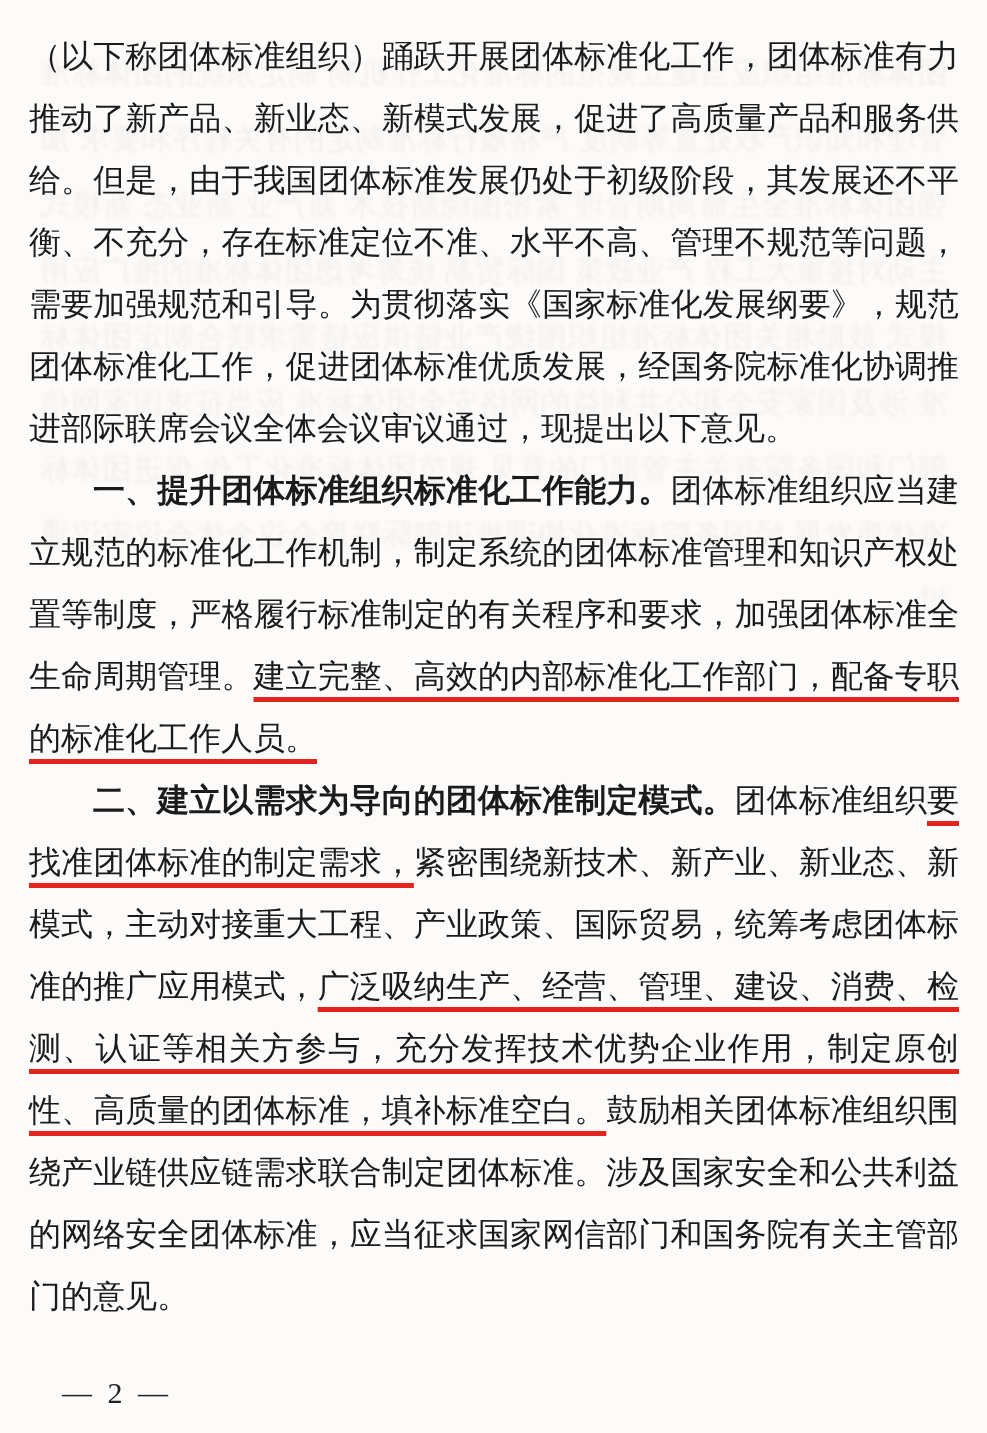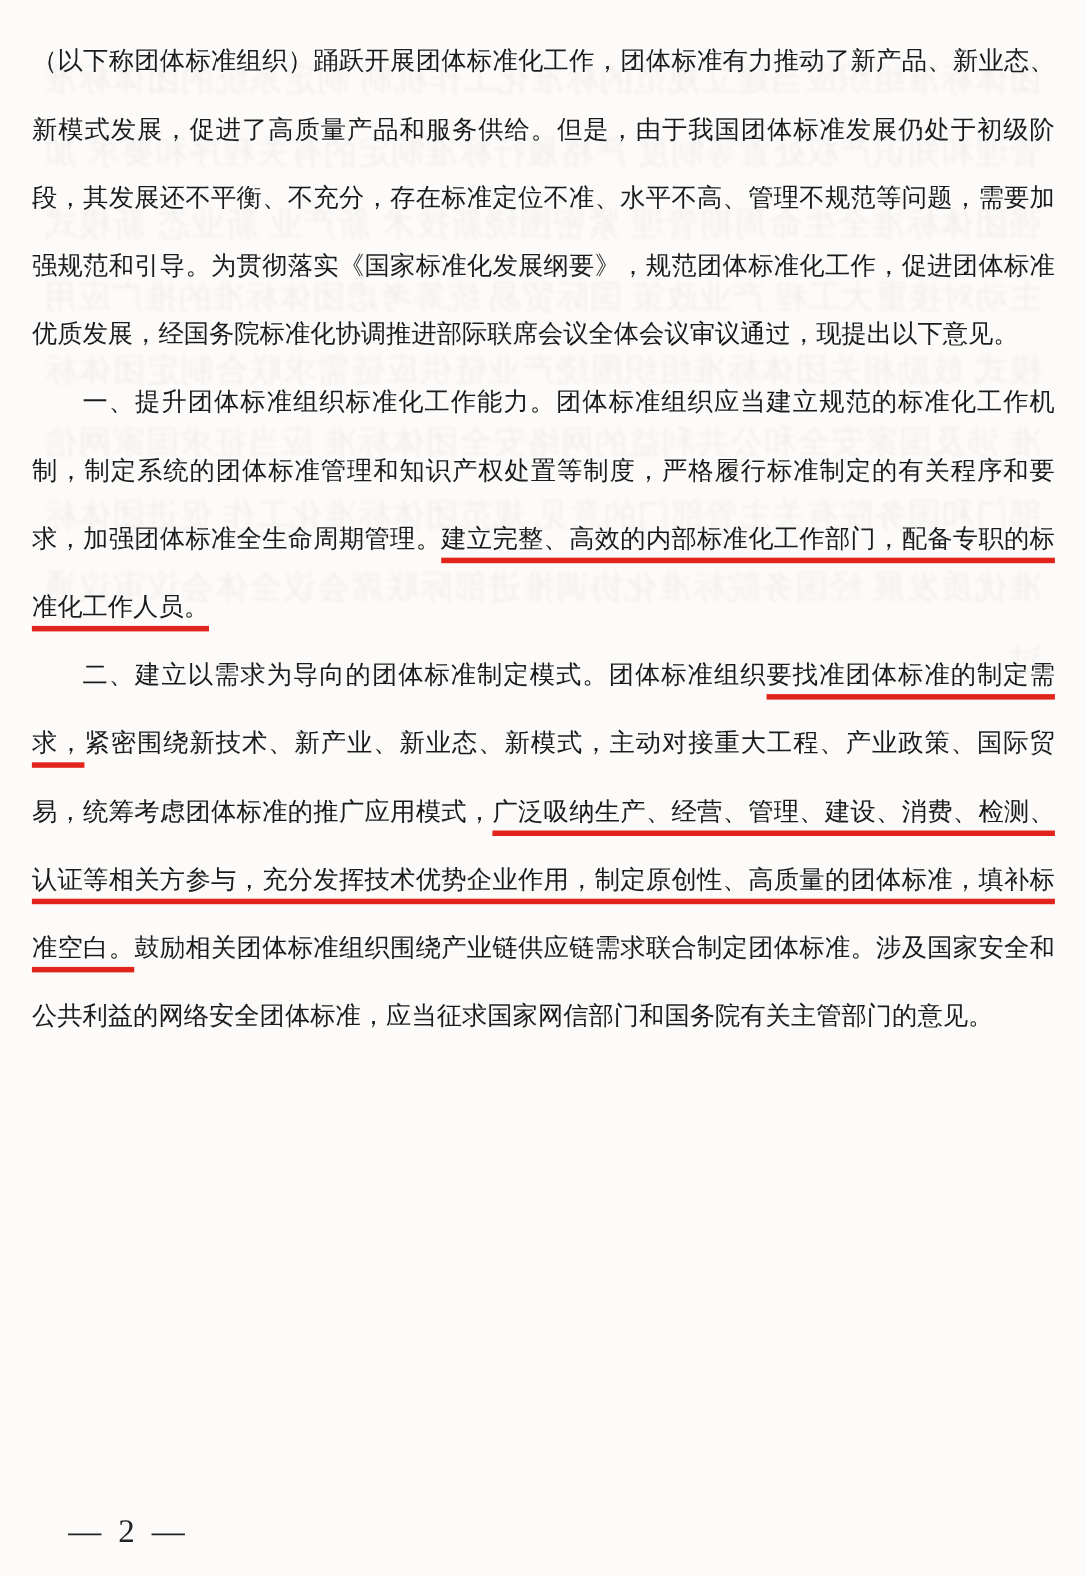--- a/index.html
+++ b/index.html
@@ -38,27 +38,27 @@
     z-index: 0;
     pointer-events: none;
   }
   .doc-body {
     position: absolute;
     left: 29px;
     top: 25px;
     width: 930px;
     z-index: 1;
     color: var(--text-color);
-    font-size: 23px;
+    font-size: 32px;
     line-height: 62px;
     text-align: justify;
     text-justify: inter-ideograph;
   }
   .para { margin: 0; }
-  .bold { font-weight: 400; }
+  .bold { font-weight: 700; }
   .red-underline {
     text-decoration-line: underline;
     text-decoration-color: var(--underline-color);
     text-decoration-thickness: 5px;
     text-underline-offset: 10px;
     text-decoration-skip-ink: none;
   }
   .footer {
     position: absolute;
     left: 62px;

